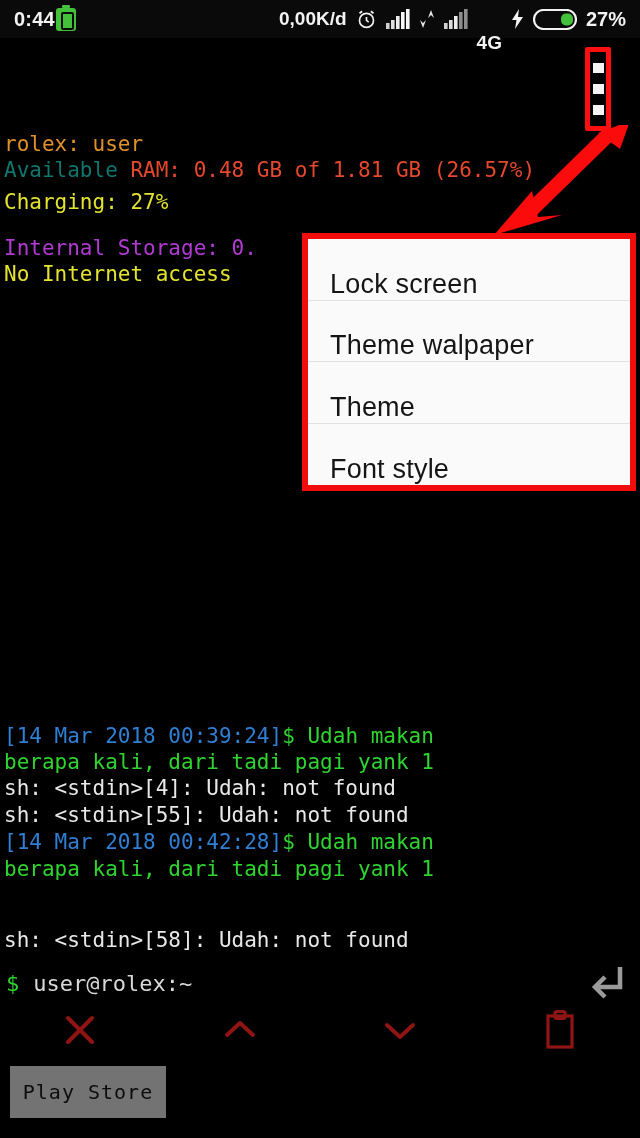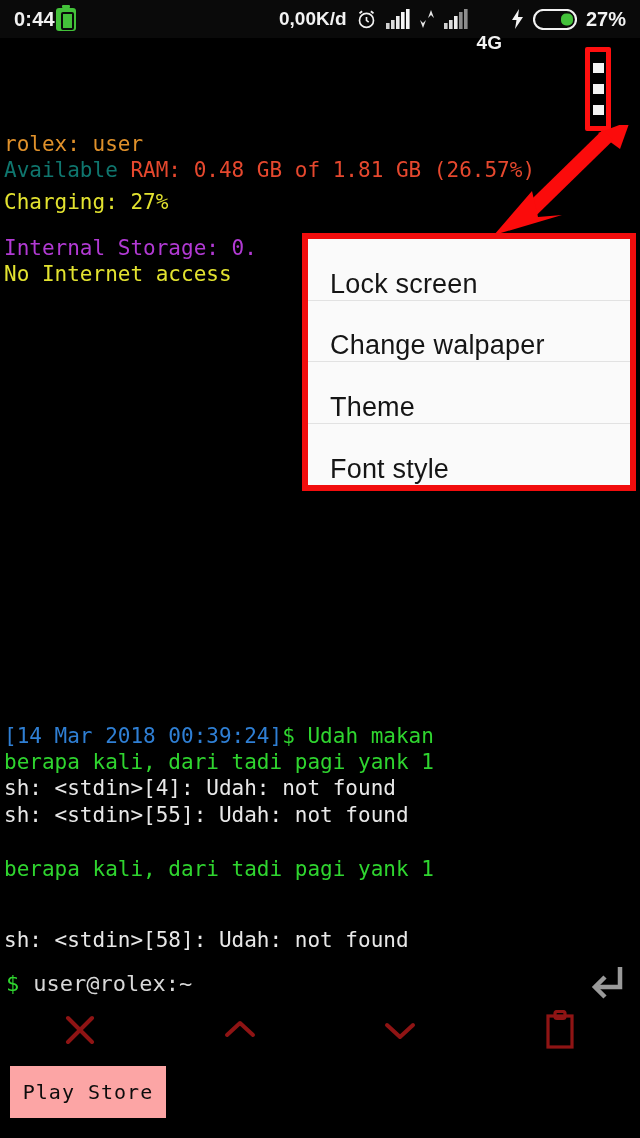--- a/index.html
+++ b/index.html
@@ -143,21 +143,21 @@
   #toolbar .tb-btn {
     position:absolute; top:0;
     width:70px; height:52px;
     display:flex; align-items:center; justify-content:center;
   }
 
   
   #playstore {
     position:absolute; left:10px; top:1066px;
     width:156px; height:52px;
-    background:#fca5a5;
+    background:#737373;
     display:flex; align-items:center; justify-content:center;
     font-family:"DejaVu Sans Mono", monospace;
     font-size:20px;
     color:#0c0c0c;
     letter-spacing:1px;
   }
 </style>
 </head>
 <body>
 
@@ -239,20 +239,21 @@
     <div class="tline c-yellow" style="top:223px;">No Internet access</div>
 
     <div class="tline" style="top:685px;"><span class="c-tsblue">[14 Mar 2018 00:39:24]</span><span class="c-green">$</span><span class="c-green"> Udah makan</span></div>
 
     <div class="tline c-green" style="top:711px;">berapa kali, dari tadi pagi yank 1</div>
 
     <div class="tline c-white" style="top:737px;">sh: &lt;stdin&gt;[4]: Udah: not found</div>
 
     <div class="tline c-white" style="top:764px;">sh: &lt;stdin&gt;[55]: Udah: not found</div>
 
+    <div class="tline" style="top:791px;"><span class="c-tsblue">[14 Mar 2018 00:42:28]</span><span class="c-green">$</span><span class="c-green"> Udah makan</span></div>
 
     <div class="tline c-green" style="top:818px;">berapa kali, dari tadi pagi yank 1</div>
 
     <div class="tline c-white" style="top:845px;margin-top:44px;">sh: &lt;stdin&gt;[58]: Udah: not found</div>
   </div>
 
   <div id="overflow-highlight">
     <span class="dot"></span>
     <span class="dot"></span>
     <span class="dot"></span>
@@ -264,21 +265,21 @@
       <line x1="128" y1="10" x2="42" y2="94" stroke="#fb0b0b" stroke-width="15" stroke-linecap="butt"></line>
       <path d="M14 110 L52 66 L58 92 L82 90 Z" fill="#fb0b0b"></path>
     </svg>
   </div>
 
   <div id="popup">
     <div class="menu-item">
       <span>Lock screen</span>
     </div>
     <div class="menu-item">
-      <span>Change walpaper</span>
+      <span>Theme walpaper</span>
     </div>
     <div class="menu-item">
       <span>Theme</span>
     </div>
     <div class="menu-item">
       <span>Font style</span>
     </div>
   </div>
 
   <div id="promptrow">

